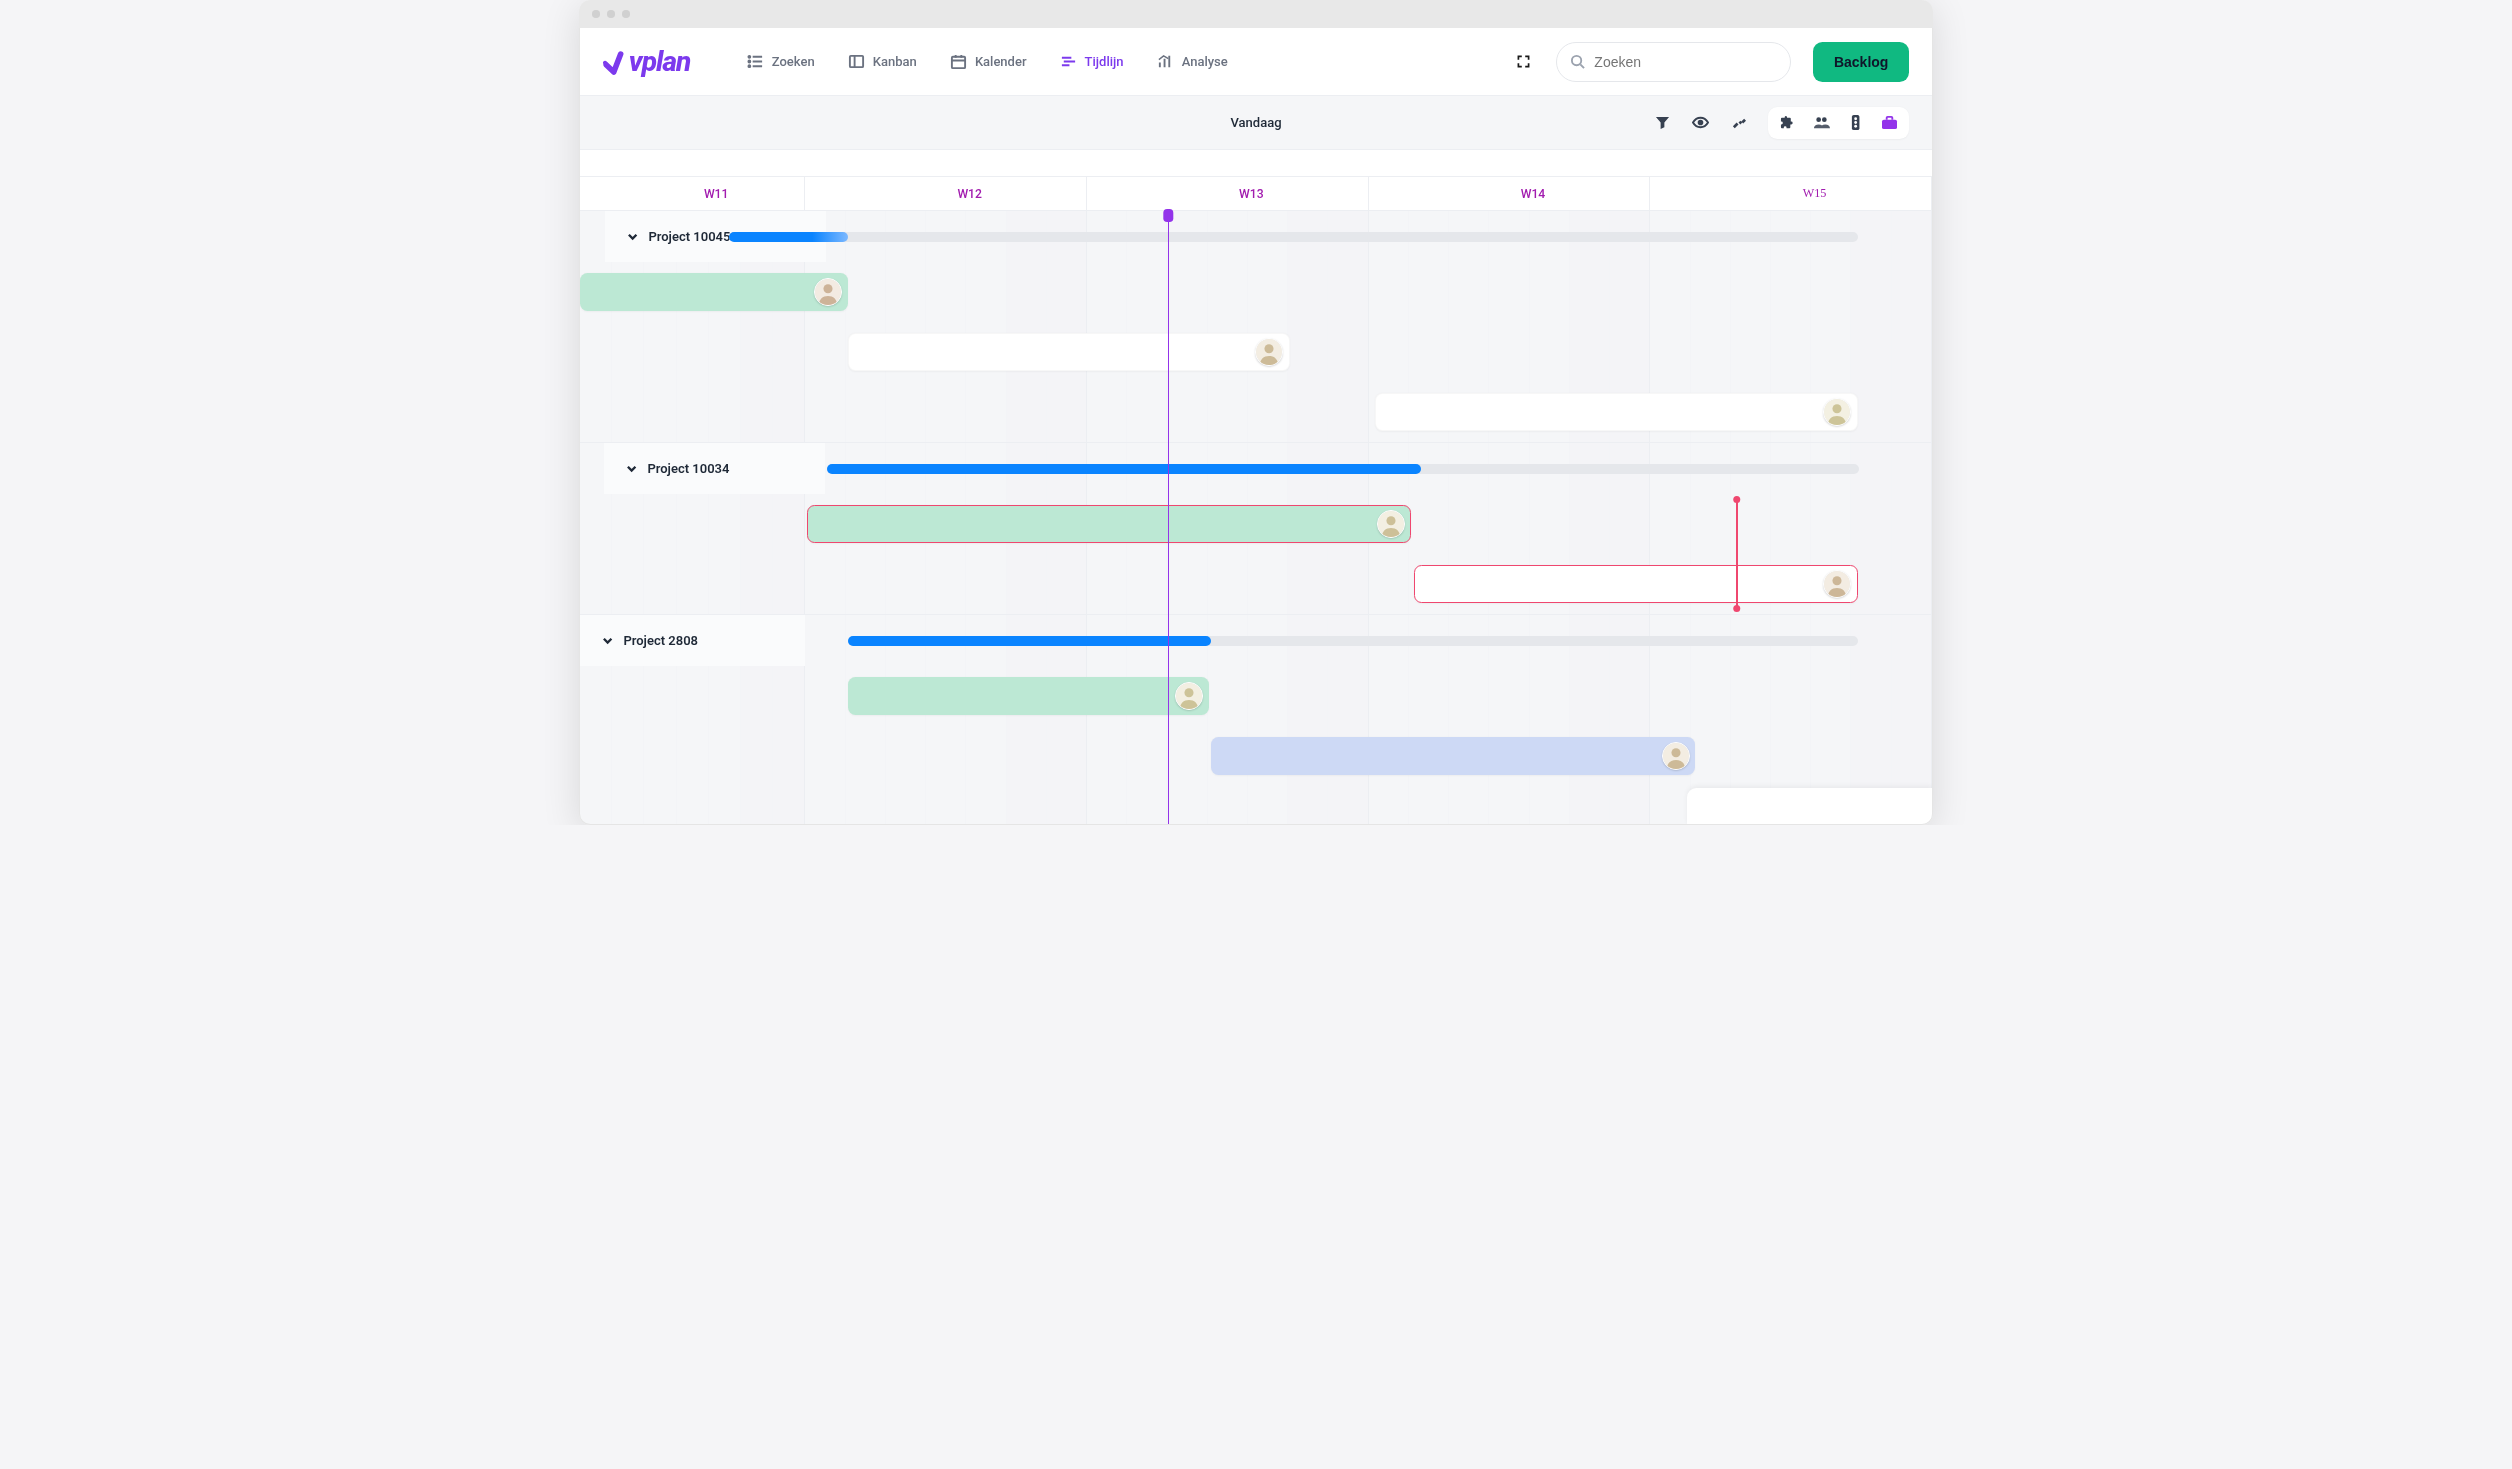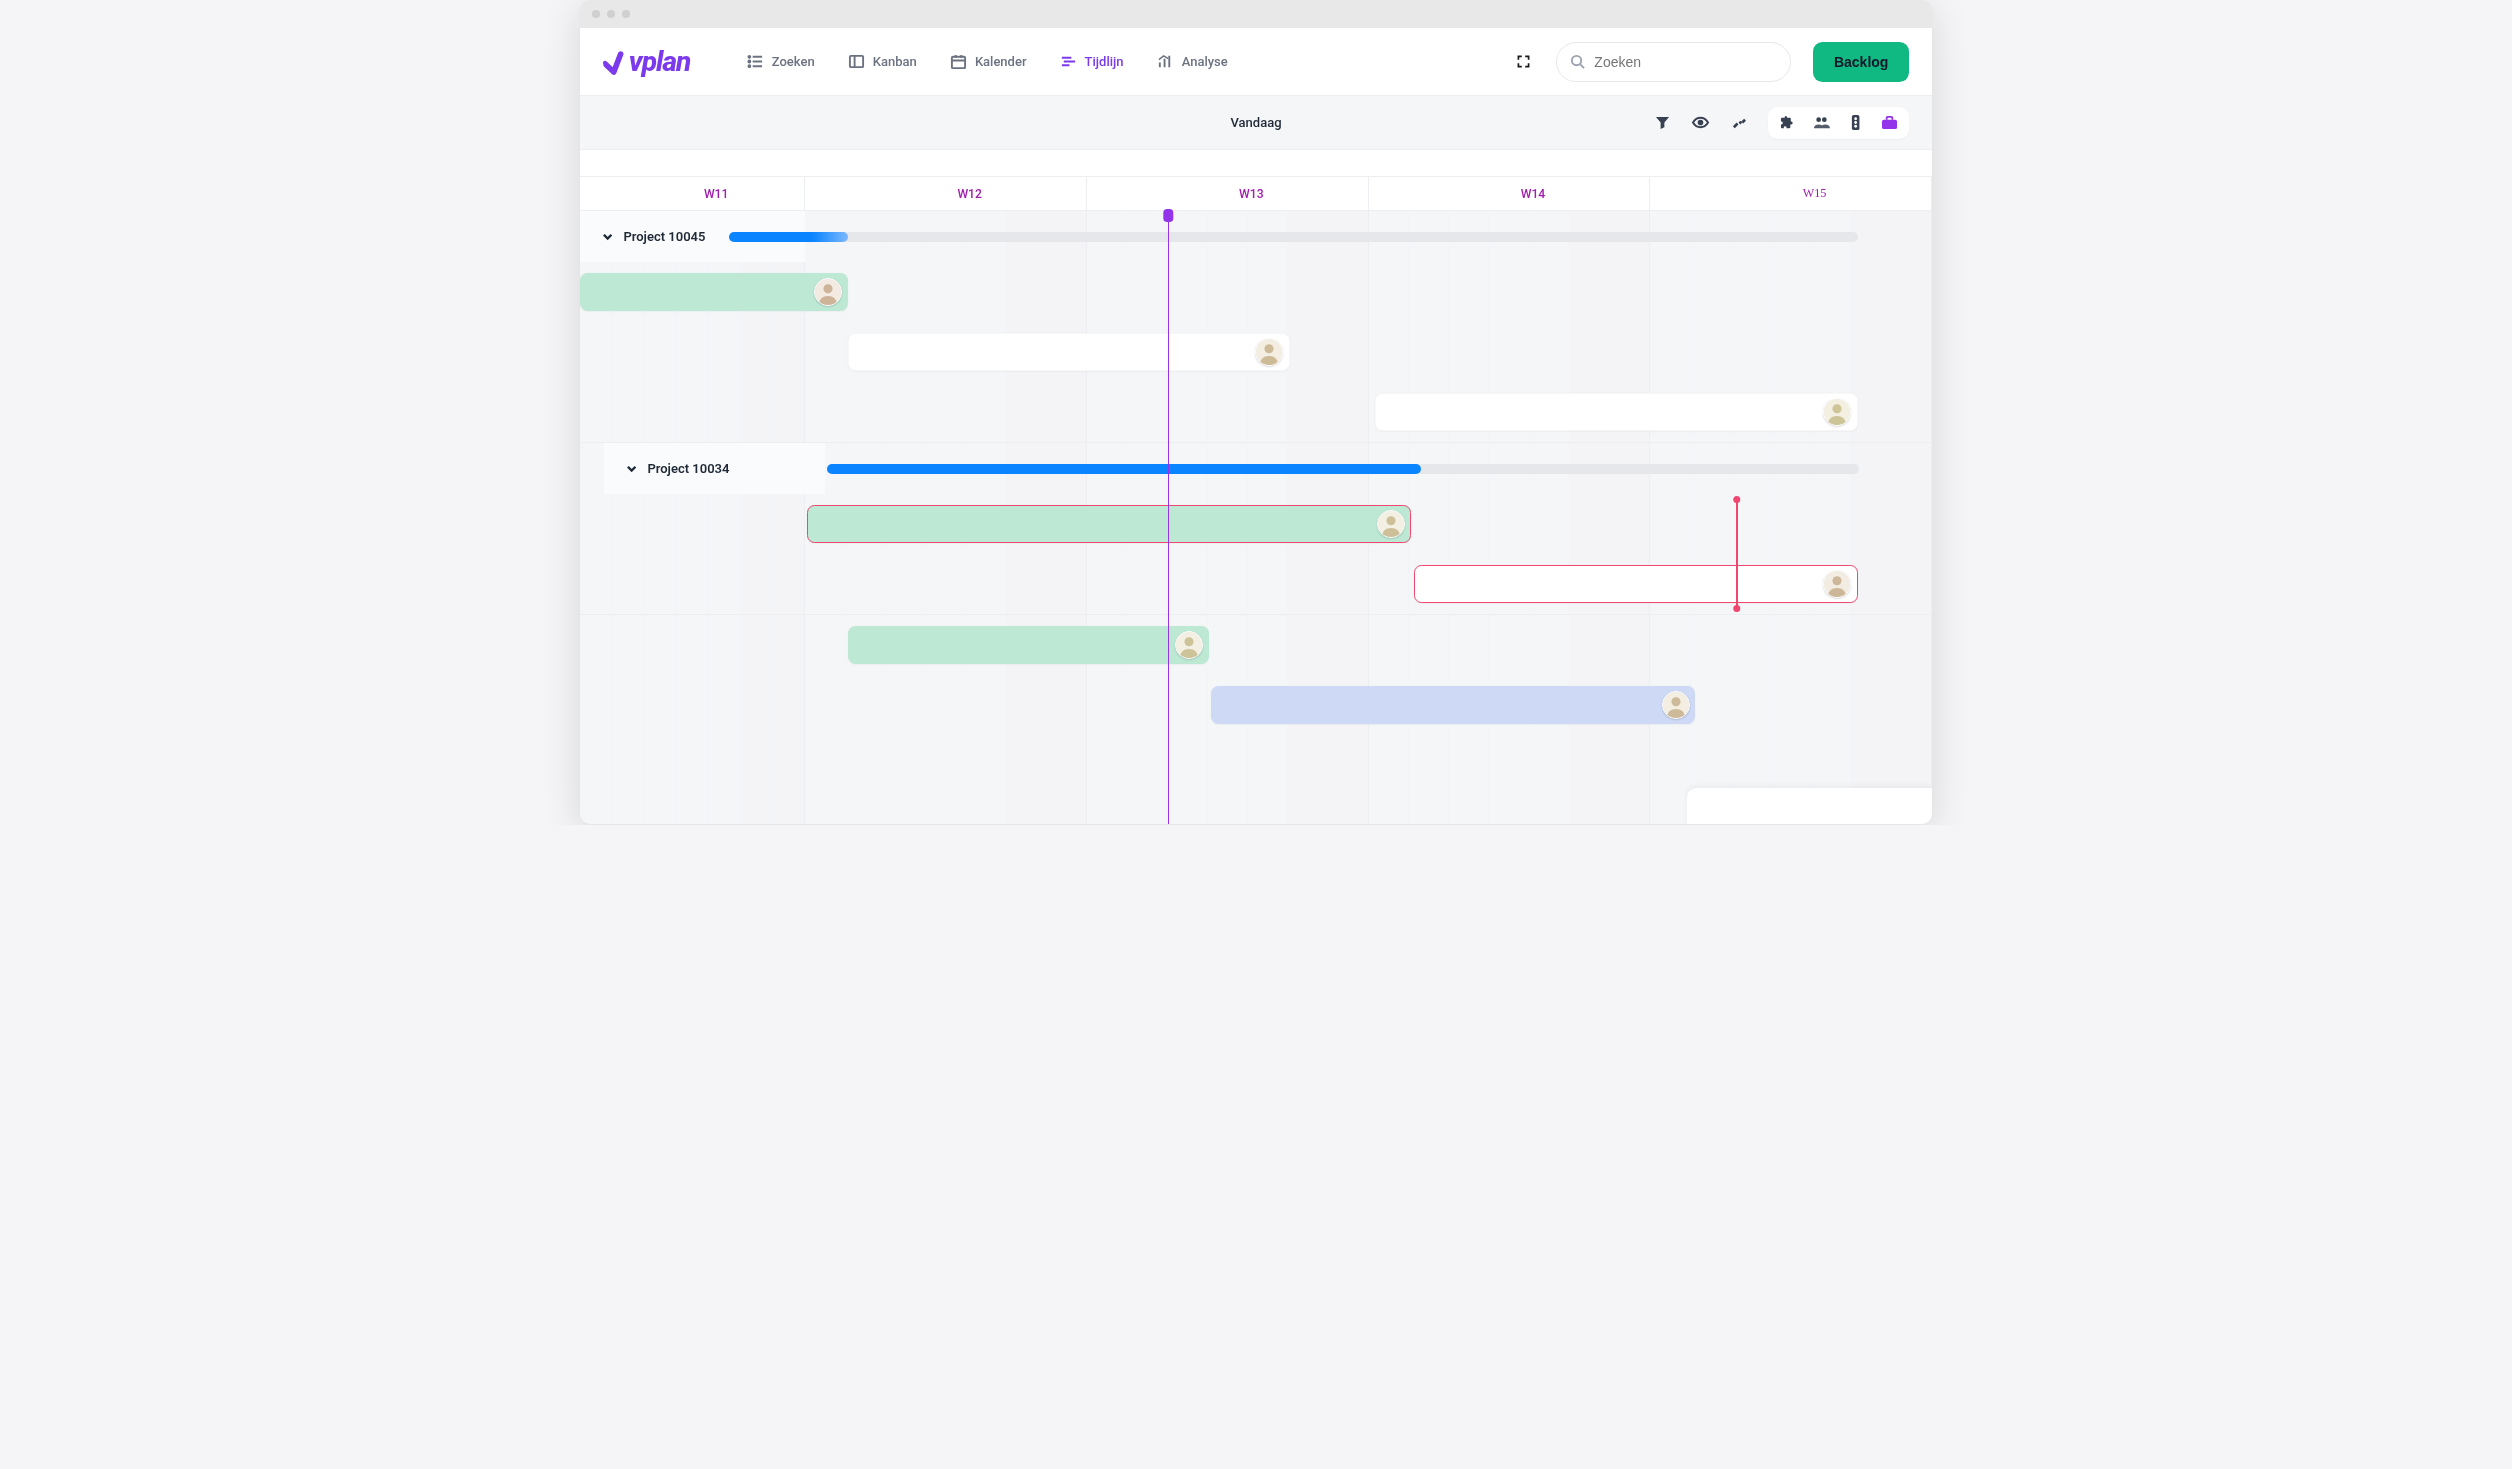--- a/index.html
+++ b/index.html
@@ -532,21 +532,21 @@
               <div class="grid-day"></div>
               <div class="grid-day"></div>
               <div class="grid-day"></div>
               <div class="grid-day"></div>
               <div class="grid-day wkend"></div>
               <div class="grid-day wkend"></div>
             </div>
           </div>
     <div class="today-line" id="today-line" style="left: 43.4546%;"></div>
     <div class="rows" id="rows">
-            <div style="position: relative;">
+            <div style="position: relative; padding-left: 25px;">
               <div class="project-header">
     <span class="chev">
       <svg viewBox="0 0 12 12" width="11.3" height="11.3" fill="none" stroke="currentColor" stroke-width="2.5">
                     <path d="M2 4l4 4 4-4"></path>
                   </svg>
     </span>
     <span>Project 10045</span>
   </div>
               <div class="progress-track" style="left: 11%; width: 83.5%; top: 21px;">
                 <div class="progress-fill gradient-end" style="width: 10.5389%;"></div>
@@ -621,20 +621,33 @@
                       <circle cx="20" cy="15" r="7" fill="hsl(35,35%,70%)"></circle>
                       <path d="M6 40c0-9 6-14 14-14s14 5 14 14z" fill="hsl(35,35%,70%)"></path>
                     </svg>
                   </div>
                 </div>
               </div>
               <div class="deadline-marker" style="left: 85.5%; top: 5.6px; height: 109px;"></div>
             </div>
             <div class="divider-row"></div>
             <div style="position: relative;">
+              <div class="project-header">
+    <span class="chev">
+      <svg viewBox="0 0 12 12" width="11.3" height="11.3" fill="none" stroke="currentColor" stroke-width="2.5">
+                    <path d="M2 4l4 4 4-4"></path>
+                  </svg>
+    </span>
+    <span>Project 2808</span>
+  </div>
+              <div class="progress-track" style="left: 19.8%; width: 74.7%; top: 21px;">
+                <div class="progress-fill" style="width: 36.0107%;"></div>
+              </div>
+            </div>
+            <div style="position: relative;">
               <div class="task-row">
                 <div class="task-bar green" style="left: 19.8%; width: 26.7%;">
                   <div class="avatar">
                     <svg viewBox="0 0 40 40">
                       <rect width="40" height="40" fill="hsl(48,40%,92%)"></rect>
                       <circle cx="20" cy="15" r="7" fill="hsl(48,35%,70%)"></circle>
                       <path d="M6 40c0-9 6-14 14-14s14 5 14 14z" fill="hsl(48,35%,70%)"></path>
                     </svg>
                   </div>
                 </div>

